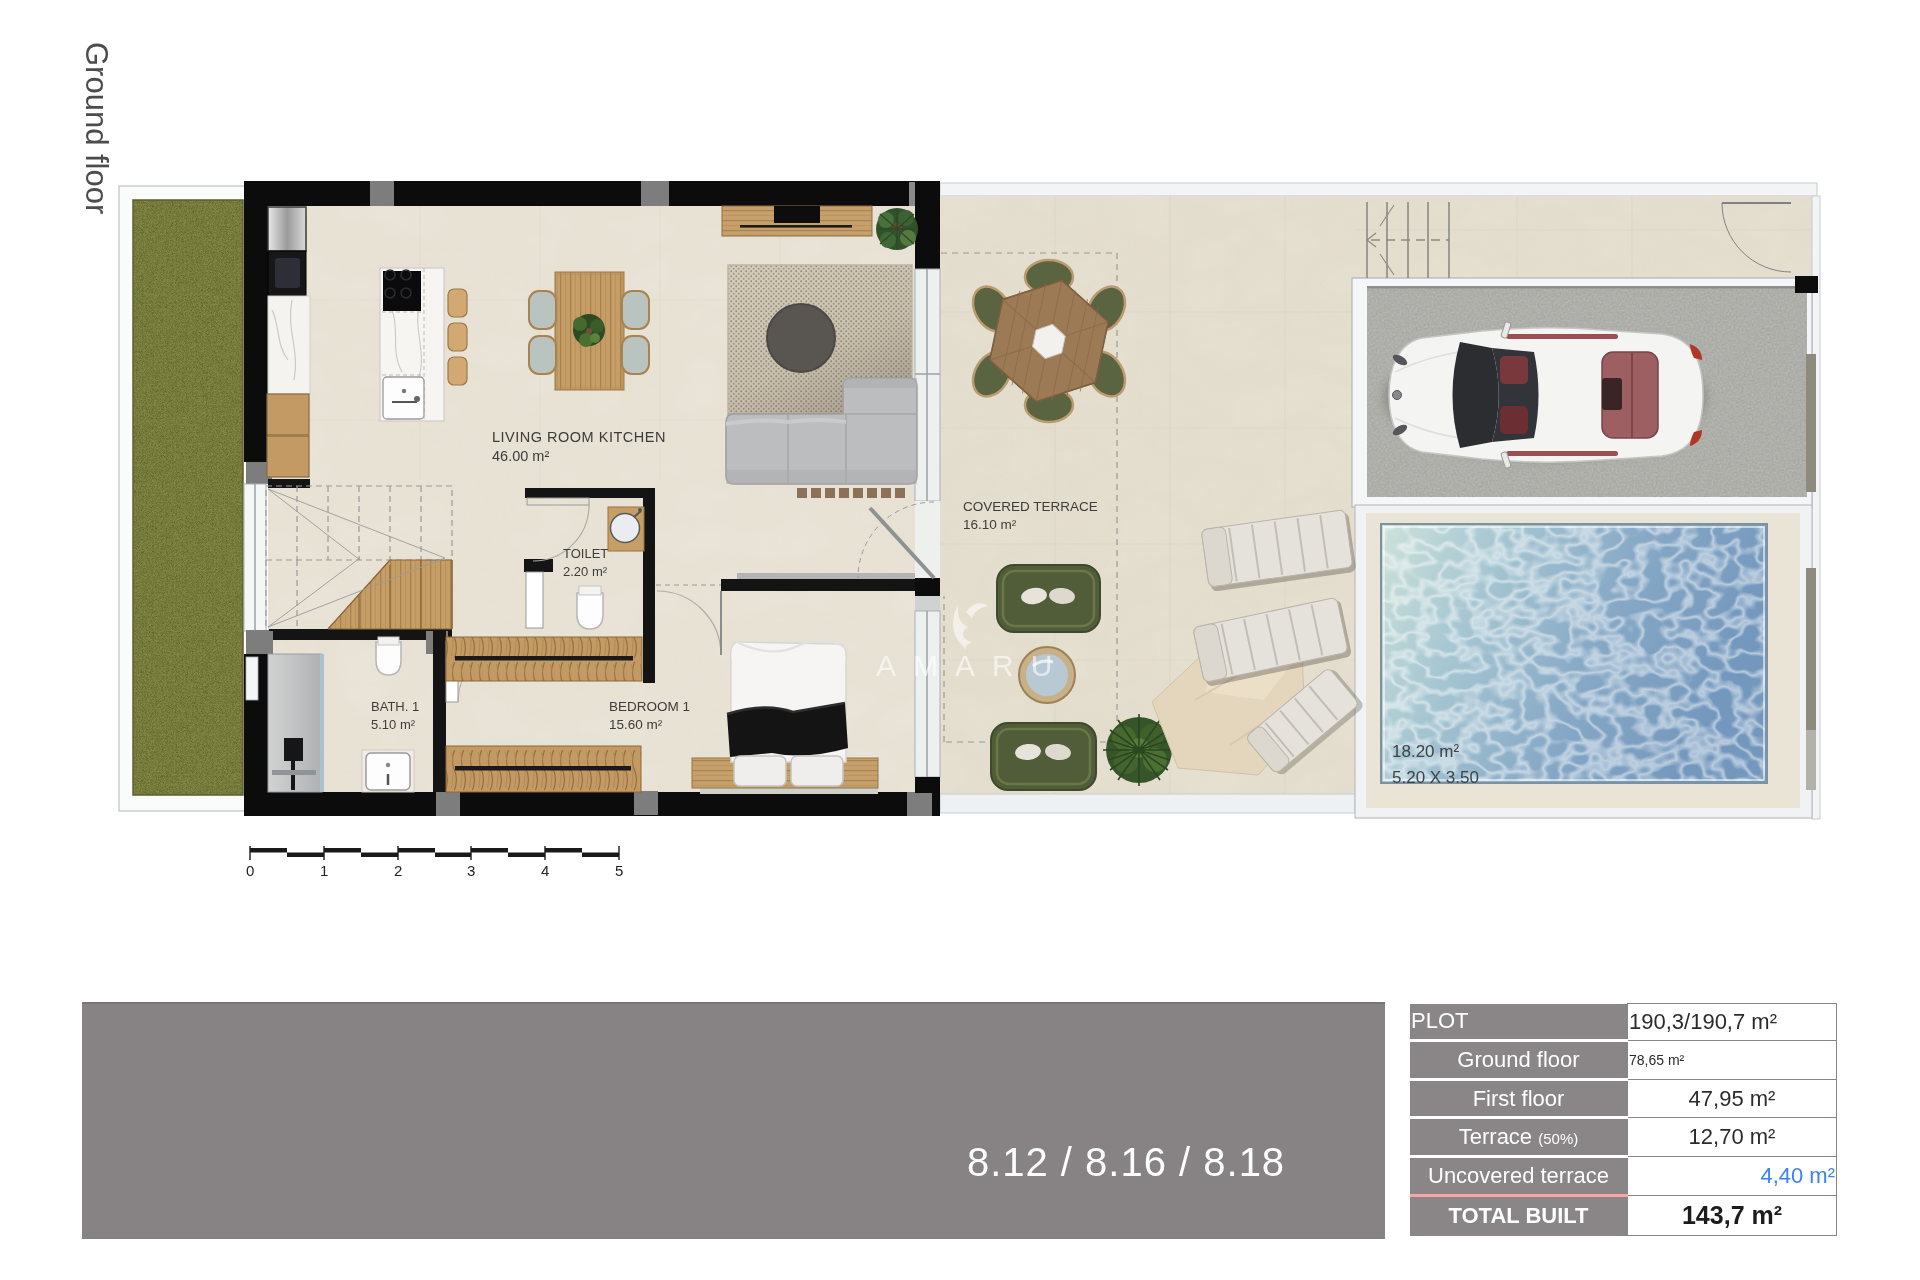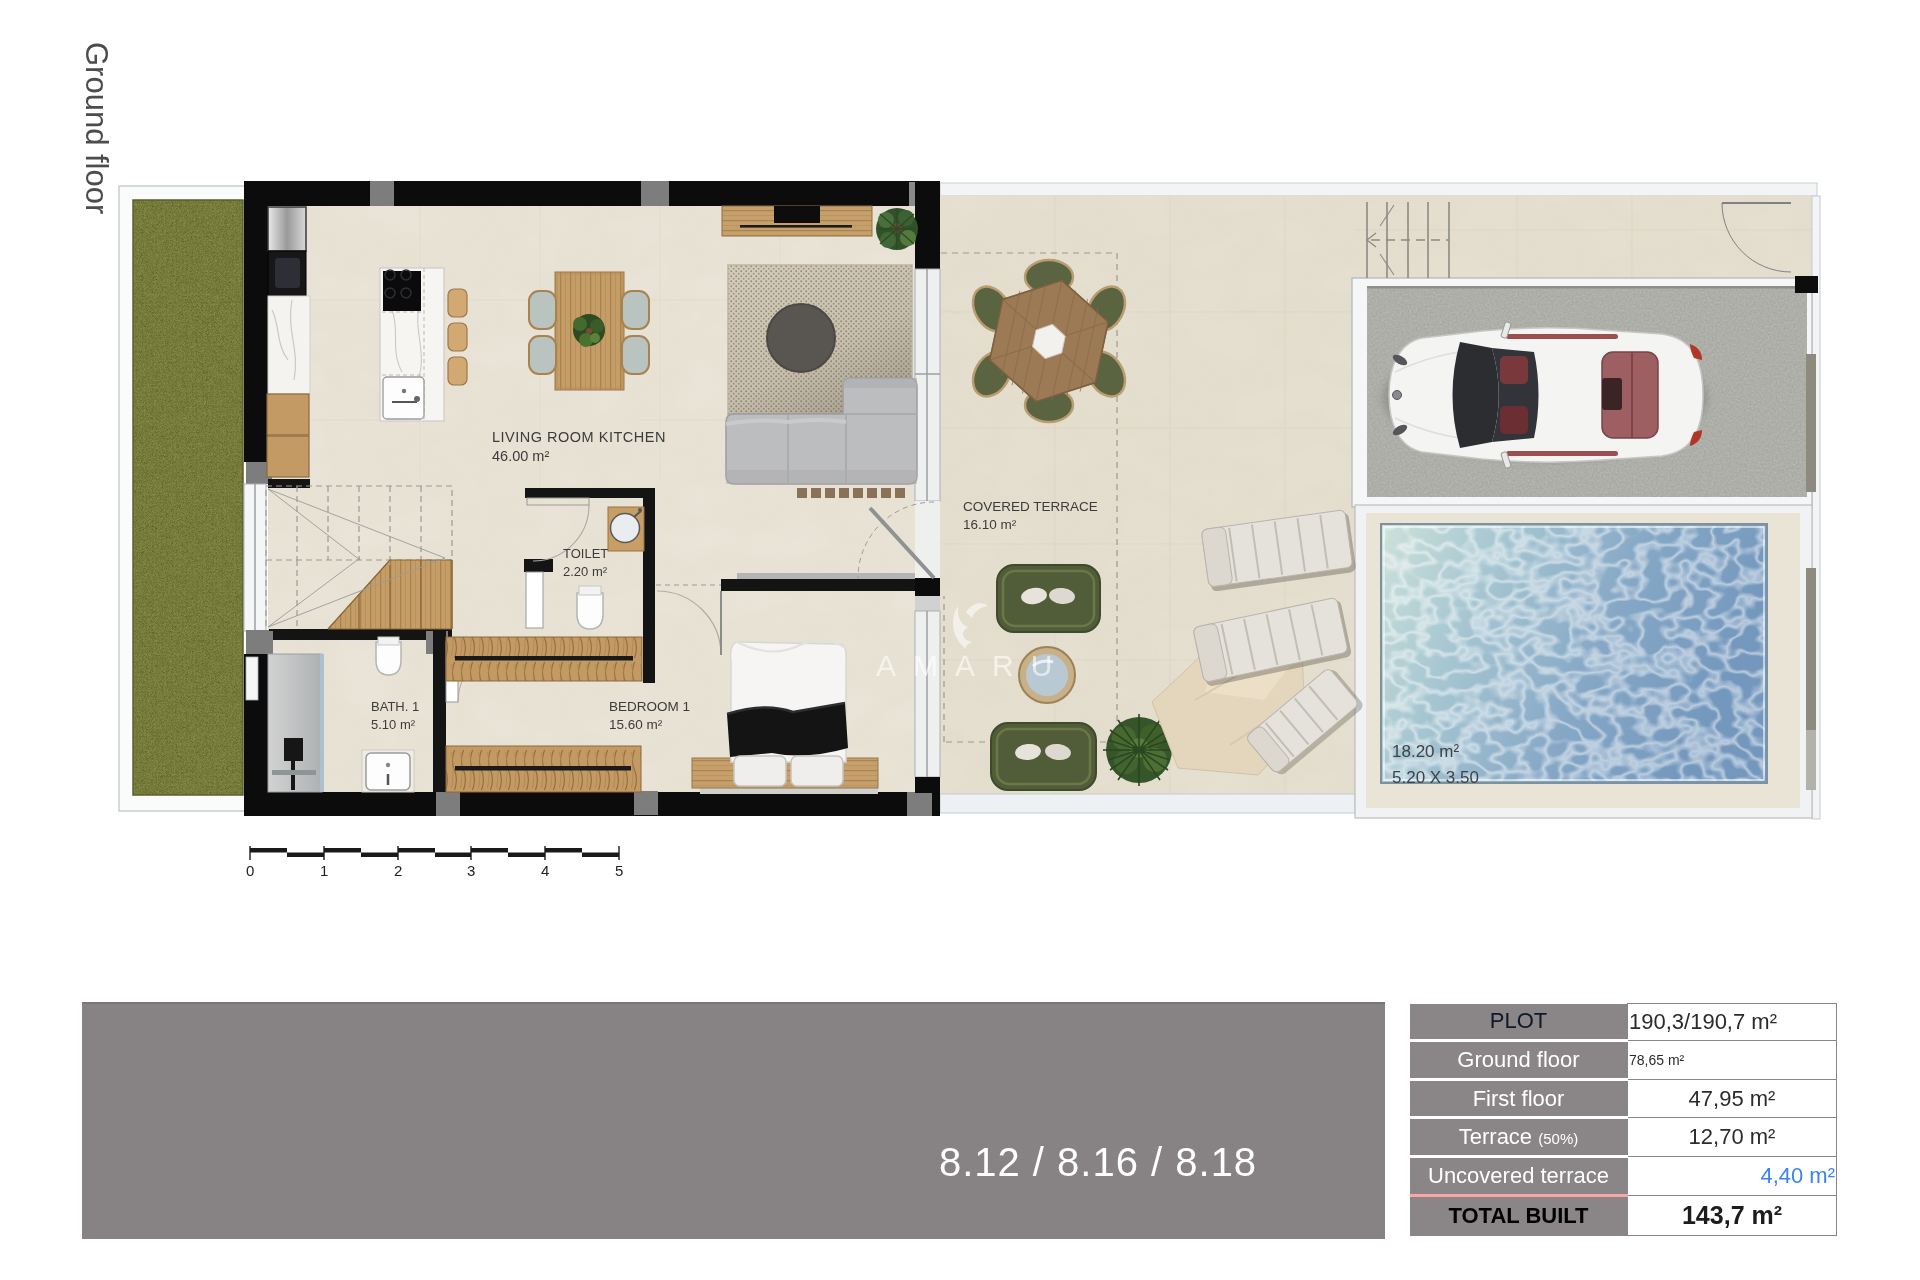--- a/index.html
+++ b/index.html
@@ -634,45 +634,45 @@
           <text x="320" y="876">1</text>
           <text x="394" y="876">2</text>
   <text x="467" y="876">3</text>
           <text x="541" y="876">4</text>
           <text x="615" y="876">5</text>
  </g>
 </g>
 </svg>
 
 <div class="abs" style="left:82px;top:1002px;width:1303px;height:235px;background:#878283;border-top:2px solid #7a7576"></div>
-<div class="abs" style="left:1098px;top:1140px;transform:translateX(-50%);font-size:40px;color:#fff;letter-spacing:1px;white-space:nowrap">8.12 / 8.16 / 8.18</div>
+<div class="abs" style="left:1126px;top:1140px;transform:translateX(-50%);font-size:40px;color:#fff;letter-spacing:1px;white-space:nowrap">8.12 / 8.16 / 8.18</div>
 
 <div class="abs" style="left:1410px;top:1003px;width:427px;height:233px">
  <table style="border-collapse:collapse;width:427px;height:233px;table-layout:fixed;font-family:'Liberation Sans',sans-serif">
   <tbody>
           <tr>
-   <td style="width:215px;background:#8a8586;color:#0f172a;text-align:center;font-size:22px;border-bottom:3px solid #fff">PLOT</td>
+   <td style="width:215px;background:#8a8586;color:#ffffff;font-size:22px;border-bottom:3px solid #fff">PLOT</td>
    <td style="background:#fff;color:#2b2b2b;text-align:left;font-size:22px;border:1px solid #8a8586">190,3/190,7 m²</td>
   </tr>
   <tr>
    <td style="background:#8a8586;color:#fff;text-align:center;font-size:22px;border-bottom:3px solid #fff">Ground floor</td>
    <td style="background:#fff;color:#2b2b2b;text-align:left;font-size:14px;border:1px solid #8a8586">78,65 m²</td>
   </tr>
   <tr>
    <td style="background:#8a8586;color:#fff;text-align:center;font-size:22px;border-bottom:3px solid #fff">First floor</td>
    <td style="background:#fff;color:#2b2b2b;text-align:center;font-size:22px;border:1px solid #8a8586">47,95 m²</td>
   </tr>
   <tr>
    <td style="background:#8a8586;color:#fff;text-align:center;font-size:22px;border-bottom:3px solid #fff">Terrace <span style="font-size:15px">(50%)</span></td>
    <td style="background:#fff;color:#2b2b2b;text-align:center;font-size:22px;border:1px solid #8a8586">12,70 m²</td>
   </tr>
   <tr>
    <td style="background:#8a8586;color:#fff;text-align:center;font-size:22px;border-bottom:3px solid #fca5a5">Uncovered terrace</td>
    <td style="background:#fff;color:#3b82f6;text-align:right;font-size:22px;border:1px solid #8a8586">4,40 m²</td>
   </tr>
   <tr>
-   <td style="background:#8a8586;color:#000000;text-align:center;font-size:22px;font-weight:bold">TOTAL BUILT</td>
+   <td style="background:#8a8586;color:#ffffff;text-align:center;font-size:22px;font-weight:bold">TOTAL BUILT</td>
    <td style="background:#fff;color:#1c1c1c;text-align:center;font-size:25px;font-weight:bold;border:1px solid #8a8586">143,7 m²</td>
   </tr>
  </tbody>
       </table>
 </div>
 </div>
 
 </body></html>

